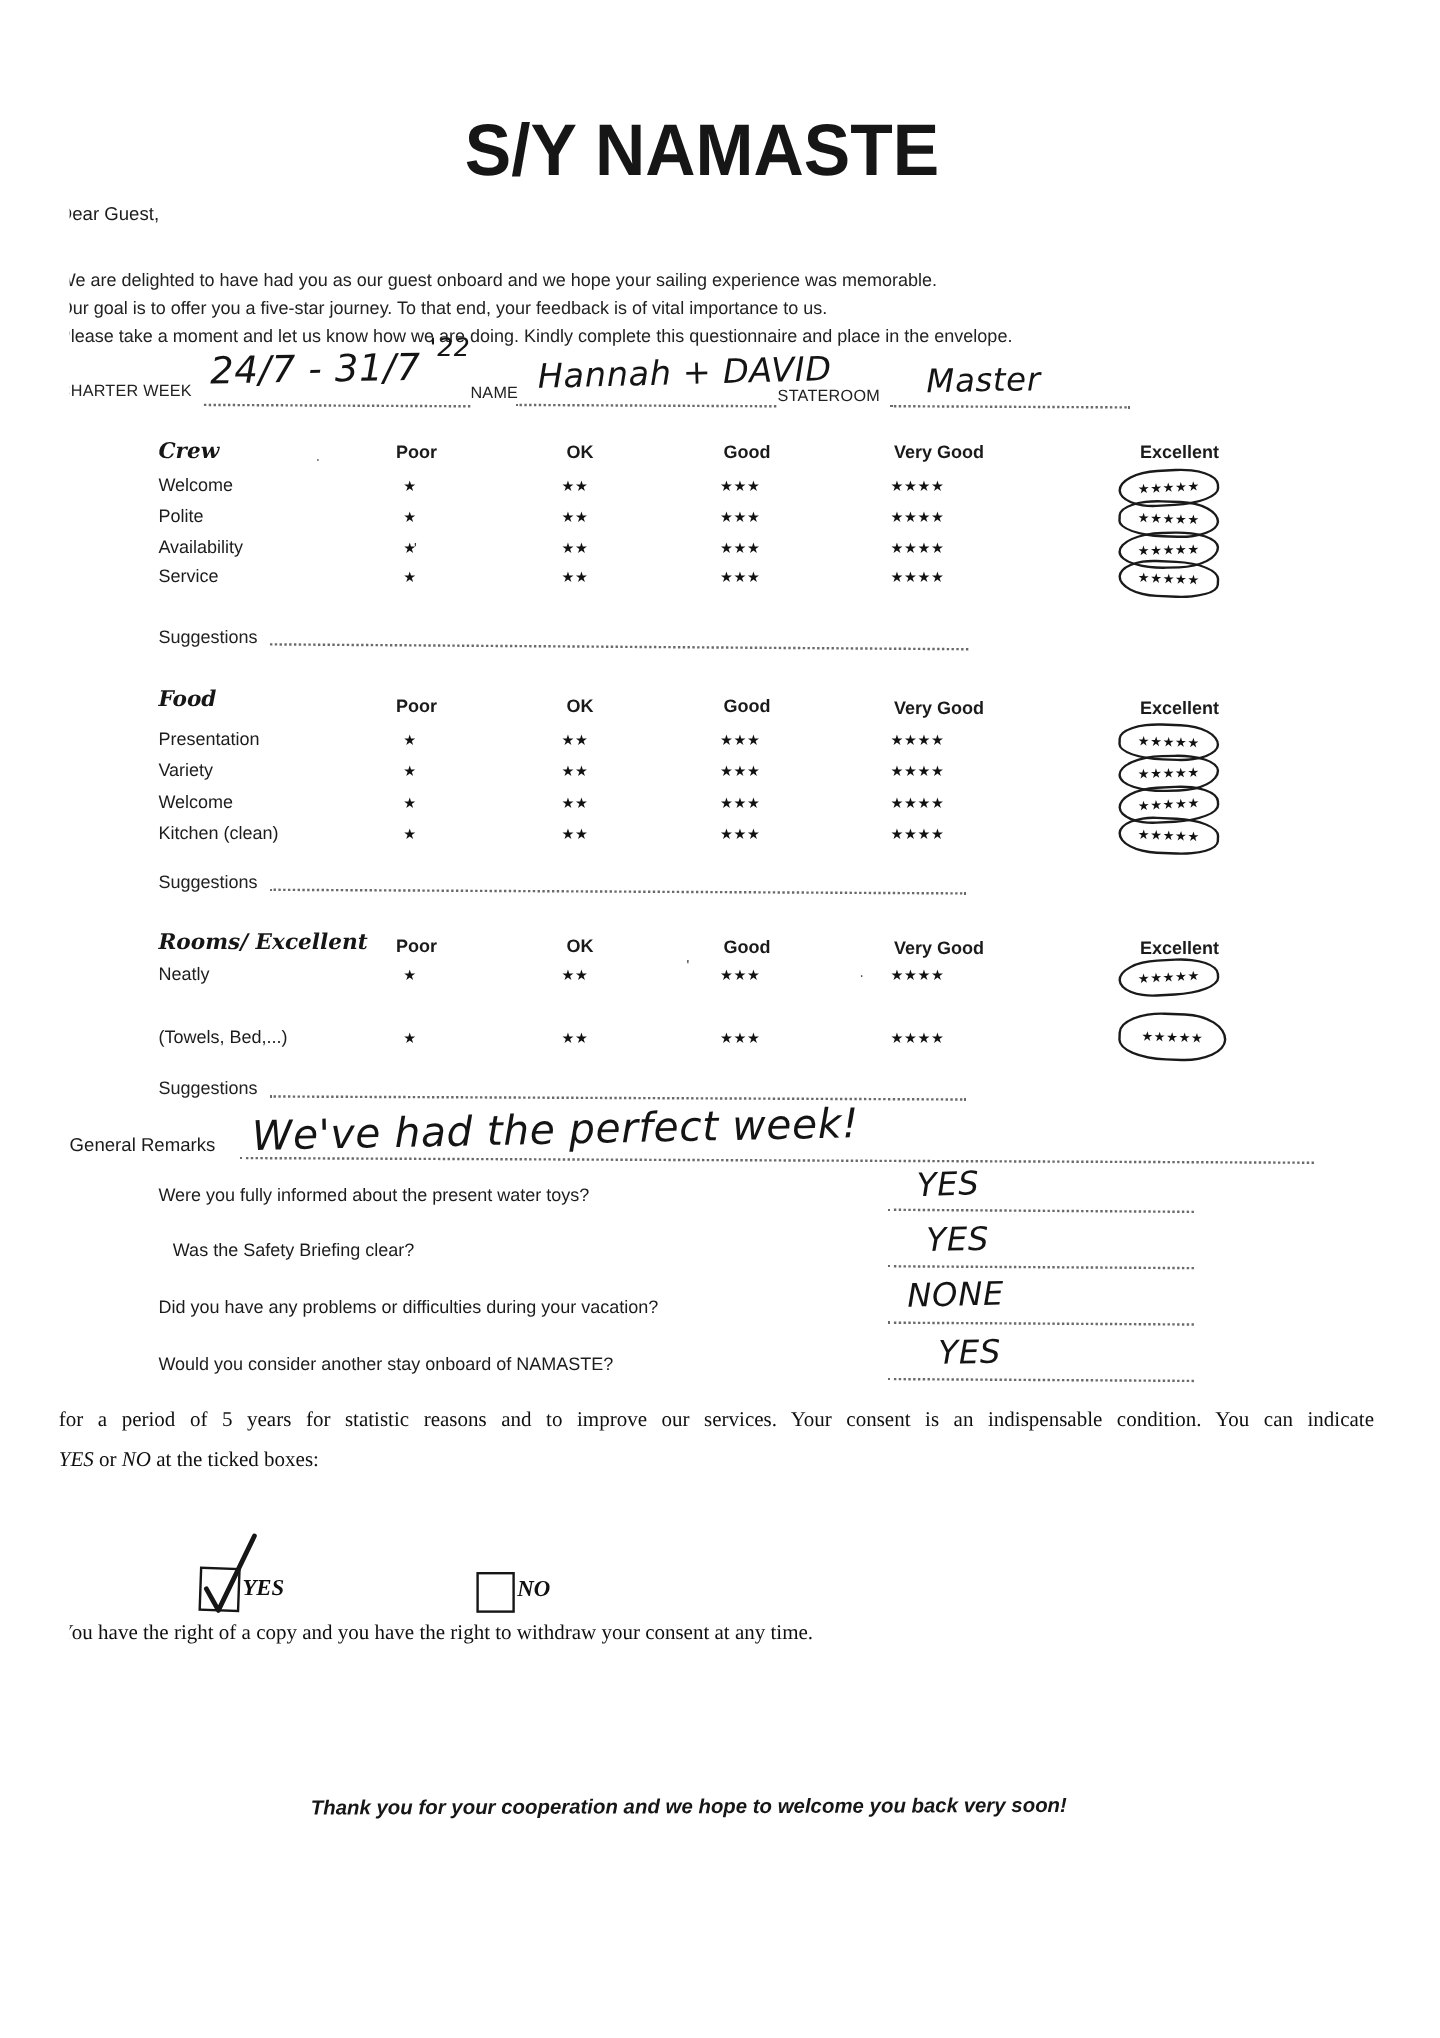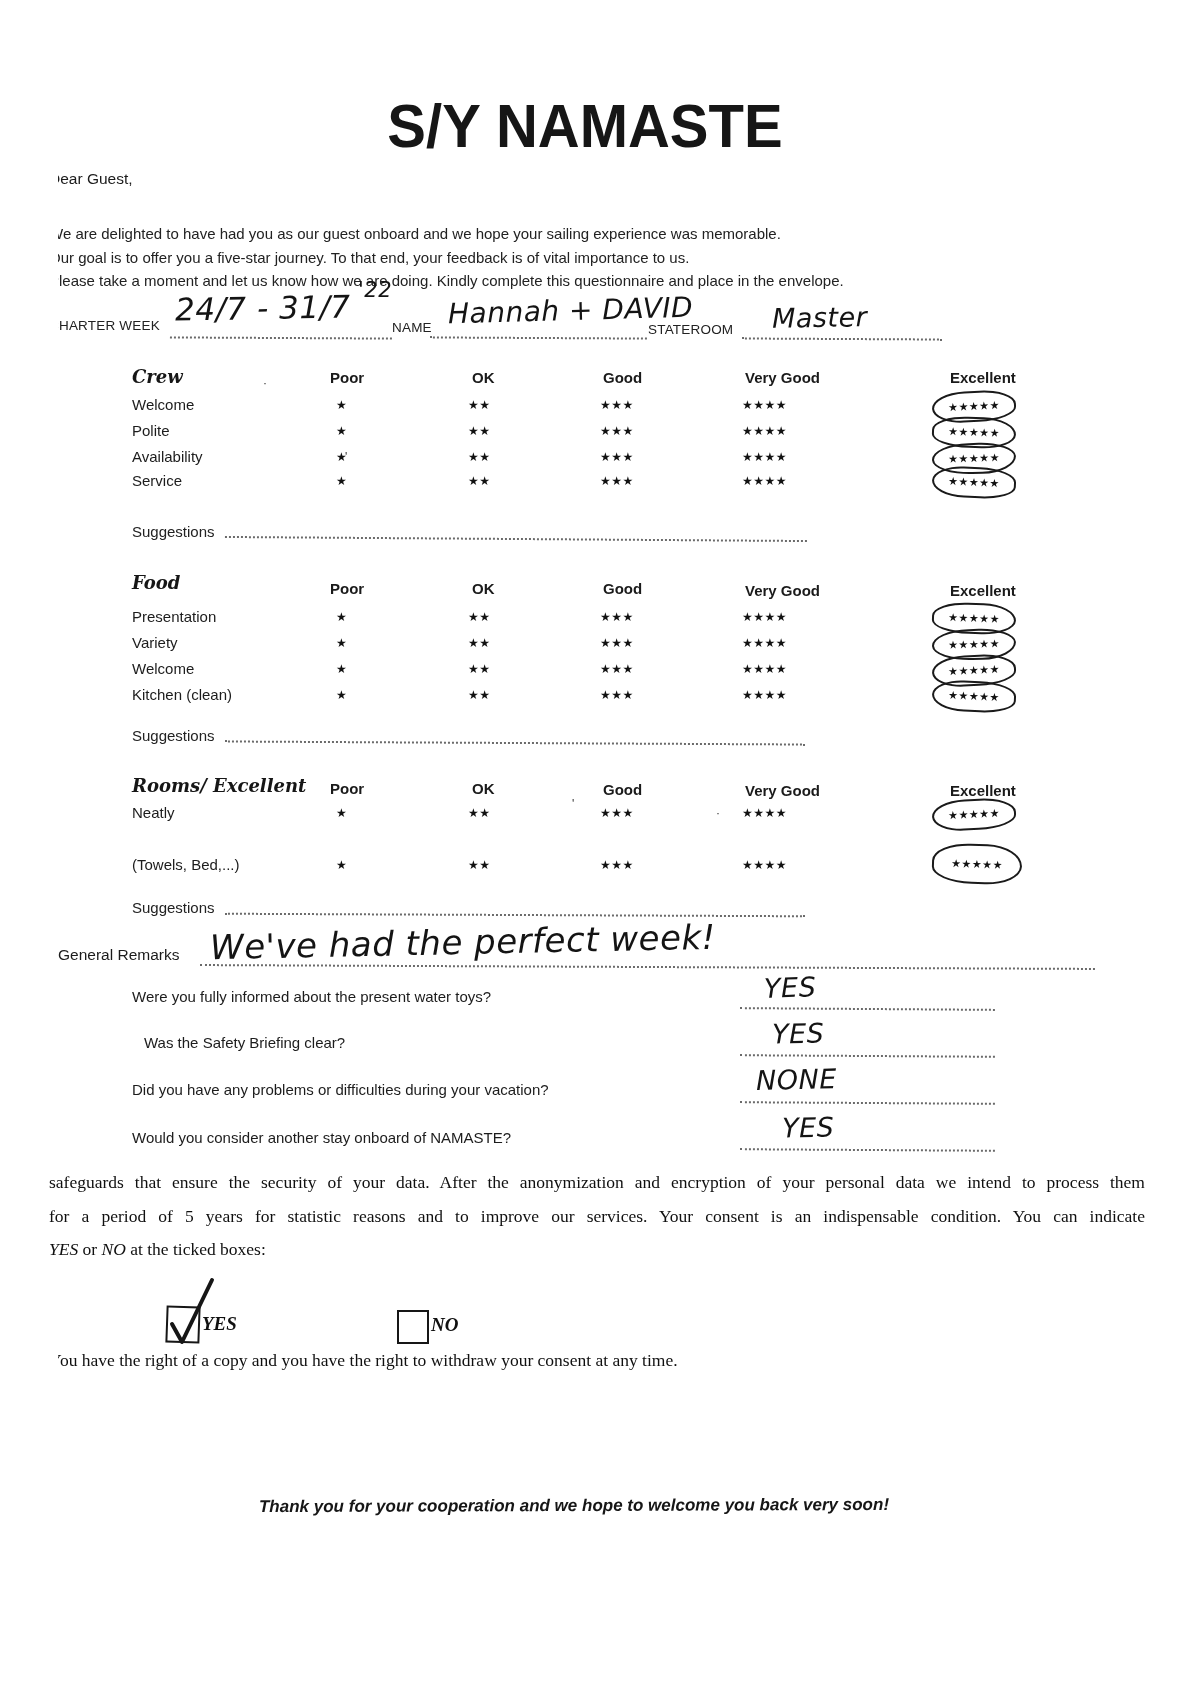--- a/index.html
+++ b/index.html
@@ -253,23 +253,20 @@
   <div class="abs qtext" style="top:1081px;left:132px;">Did you have any problems or difficulties during your vacation?</div>
   <div class="abs dotline" style="top:1082px;left:740px;width:255px;height:20px;transform:rotate(.35deg);"></div>
   <div class="abs hand nw" style="top:1064px;left:756px;font-size:27px;transform:rotate(-1.5deg);">NONE</div>
 
   <div class="abs qtext" style="top:1129px;left:132px;">Would you consider another stay onboard of NAMASTE?</div>
   <div class="abs dotline" style="top:1129px;left:740px;width:255px;height:20px;transform:rotate(.35deg);"></div>
   <div class="abs hand nw" style="top:1112px;left:782px;font-size:27px;transform:rotate(-1deg);">YES</div>
 
   <div class="abs privacy">
     <div class="pline cut">
-      <span class="jline">safeguards that ensure the security of your data. After the anonymization and encryption of your personal data we intend to process them</span>
-      </div>
-    <div class="pline cut">
       <span class="jline">for a period of 5 years for statistic reasons and to improve our services. Your consent is an indispensable condition. You can indicate</span>
       </div>
     <div class="pline cut">
       <span class="in"><span class="it">YES</span><span> or </span><span class="it">NO</span><span> at the ticked boxes:</span></span></div>
   </div>
 
   <div class="abs cb" style="top:1306px;left:166px;width:30px;height:33px;transform:rotate(2deg);"></div>
   <svg class="checkmark" style="top:1272px;left:160px;" width="70" height="80" viewBox="0 0 70 80">
     <path d="M12 52 L22 70 L52 8" fill="none" stroke="#161616" stroke-width="4" stroke-linecap="round" stroke-linejoin="round"></path>
   </svg>

